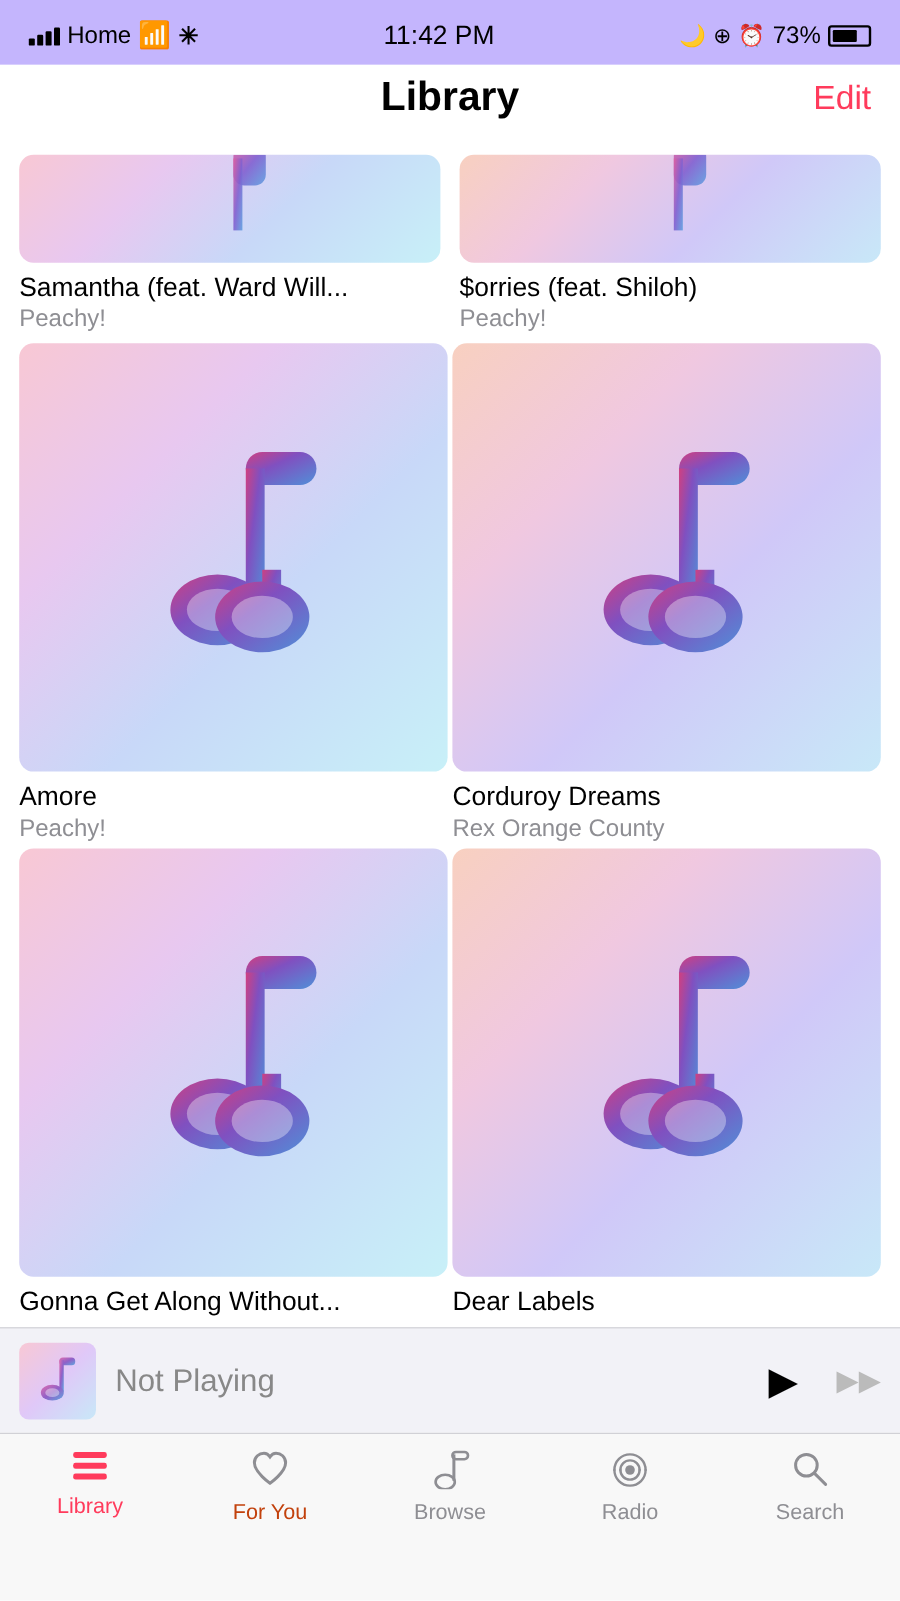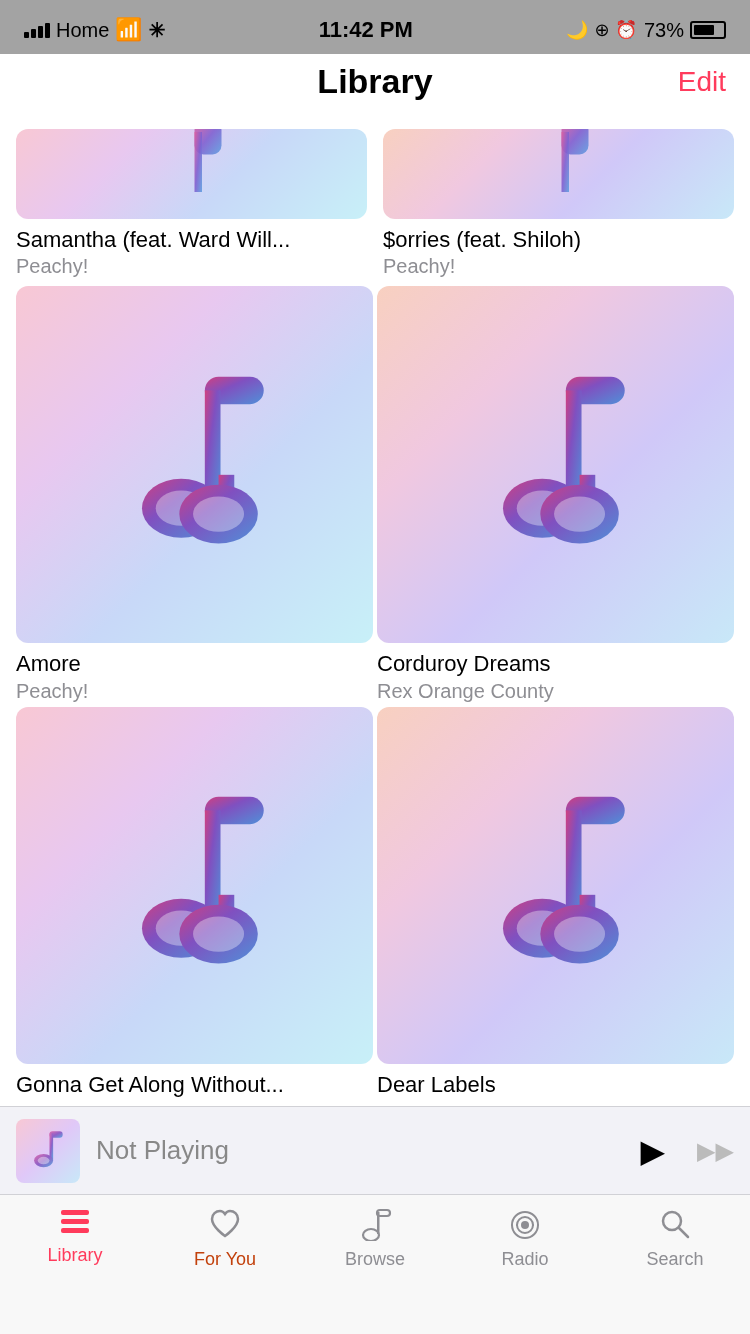--- a/index.html
+++ b/index.html
@@ -13,21 +13,21 @@
       position: relative;
     }
 
     
     .status-bar {
       display: flex;
       align-items: center;
       justify-content: space-between;
       padding: 14px 24px 8px;
       height: 54px;
-      background: #a3a3a3;
+      background: #c4b5fd;
     }
     .status-left {
       display: flex;
       align-items: center;
       gap: 6px;
       font-size: 22px;
       font-weight: 600;
     }
     .status-center {
       font-size: 22px;
@@ -249,21 +249,21 @@
     <div class="signal-bars">
       <div class="signal-bar" style="height:6px;"></div>
       <div class="signal-bar" style="height:9px;"></div>
       <div class="signal-bar" style="height:12px;"></div>
       <div class="signal-bar" style="height:15px;"></div>
     </div>
     <span style="font-size:20px;font-weight:500;">Home</span>
     <span style="font-size:22px;">📶</span>
     <span style="font-size:20px;">✳</span>
   </div>
-  <div class="status-center" style="font-size:22px;font-weight:700;">11:42 PM</div>
+  <div class="status-center" style="font-size:22px;font-weight:400;">11:42 PM</div>
   <div class="status-right">
     <span style="font-size:18px;">🌙</span>
     <span style="font-size:18px;">⊕</span>
     <span style="font-size:18px;">⏰</span>
     <span style="font-size:20px;font-weight:500;">73%</span>
     <div class="battery">
       <div class="battery-body">
         <div class="battery-fill"></div>
       </div>
     </div>

